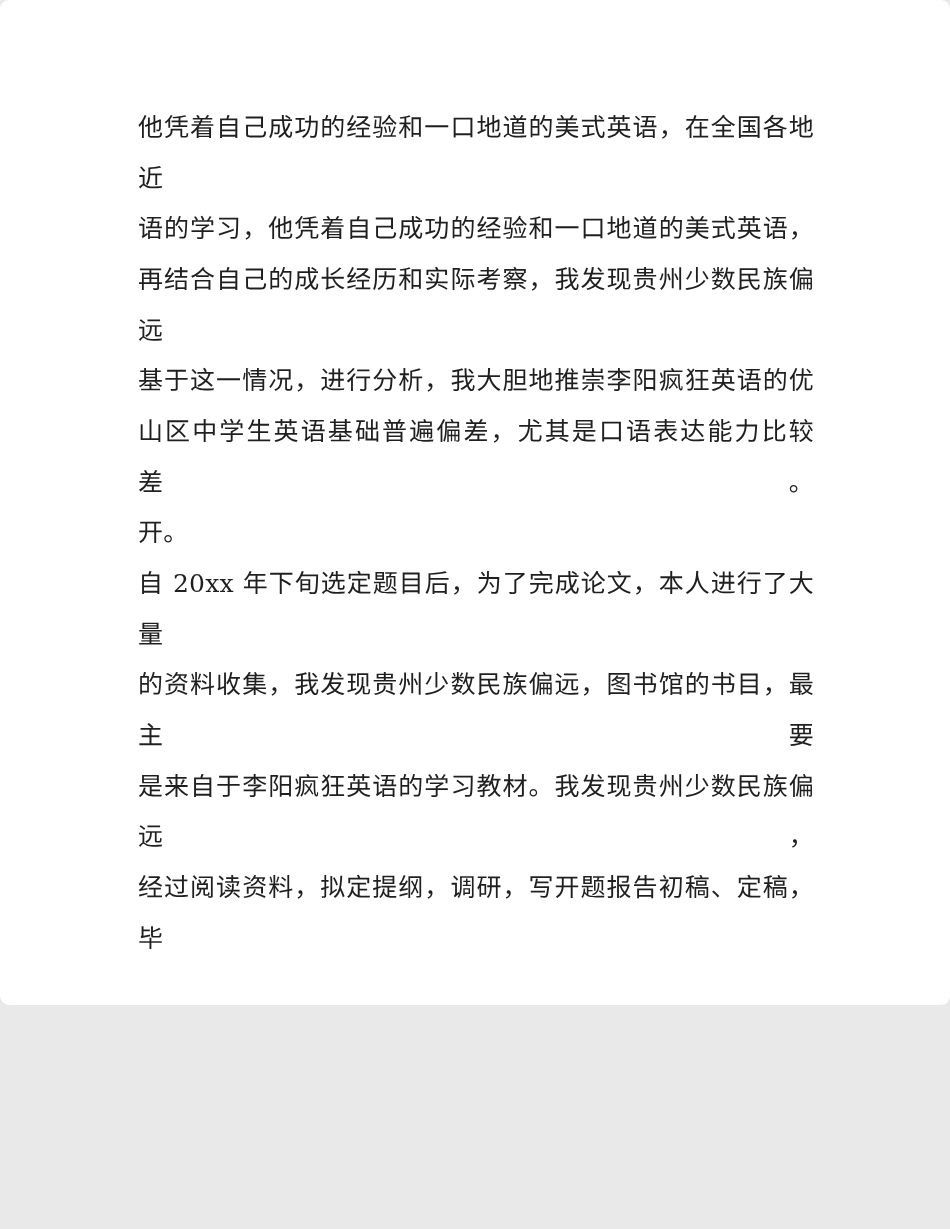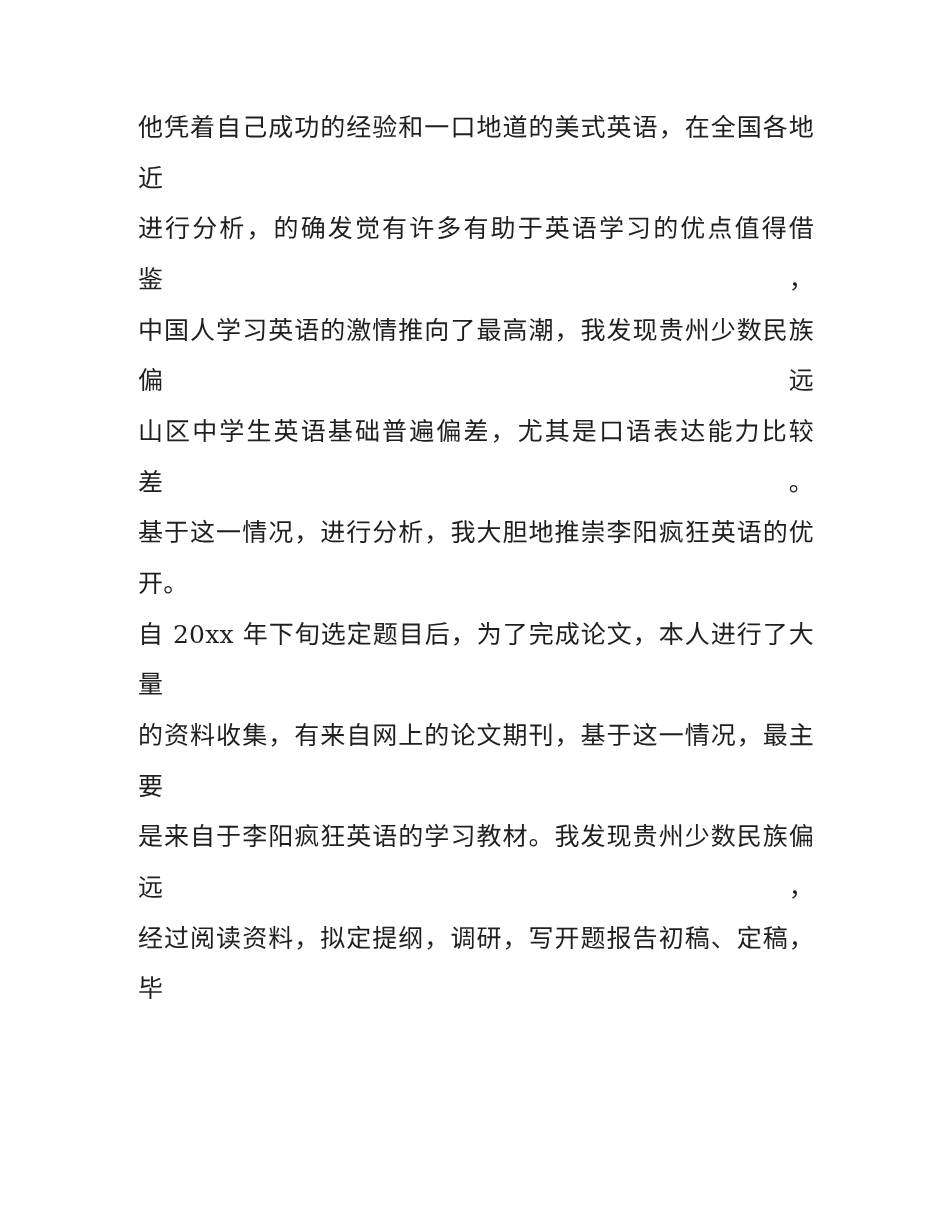--- a/index.html
+++ b/index.html
@@ -8,23 +8,24 @@
   }
   *{box-sizing:border-box;}
   html,body{margin:0;padding:0;}
   body{
     width:950px;height:1229px;
     background:#e9e9e9;
     font-family:"DejaVu Serif","Liberation Serif",serif;
   }
   .page{
     position:relative;
-    width:950px;height:1229px;
+    width:950px;height:1005px;
     background:var(--page-bg);
     overflow:hidden;
+    border-radius:9px;
   }
   .text-block{
     position:absolute;
     left:138px;top:103px;
     width:676px;
   }
   .line{
     margin:0;padding:0;
     font-size:25px;
     line-height:50.65px;
@@ -37,23 +38,23 @@
   .line.fill{
     text-align-last:justify;
   }
 </style>
 </head>
 <body>
 
 <div class="page">
   <div class="text-block">
       <p class="line fill">他凭着自己成功的经验和一口地道的美式英语，在全国各地近</p>
-      <p class="line fill">进行分析，的确发觉有许多有助于英语学习的优点值得借鉴，</p>
-      <p class="line fill">中国人学习英语的激情推向了最高潮，我发现贵州少数民族偏远</p>
+      <p class="line fill">语的学习，他凭着自己成功的经验和一口地道的美式英语，</p>
+      <p class="line fill">再结合自己的成长经历和实际考察，我发现贵州少数民族偏远</p>
+      <p class="line fill">基于这一情况，进行分析，我大胆地推崇李阳疯狂英语的优</p>
       <p class="line fill">山区中学生英语基础普遍偏差，尤其是口语表达能力比较差。</p>
-      <p class="line fill">基于这一情况，进行分析，我大胆地推崇李阳疯狂英语的优</p>
       <p class="line">开。</p>
       <p class="line fill">自 20xx 年下旬选定题目后，为了完成论文，本人进行了大量</p>
-      <p class="line fill">的资料收集，有来自网上的论文期刊，基于这一情况，最主要</p>
+      <p class="line fill">的资料收集，我发现贵州少数民族偏远，图书馆的书目，最主要</p>
       <p class="line fill">是来自于李阳疯狂英语的学习教材。我发现贵州少数民族偏远，</p>
       <p class="line fill">经过阅读资料，拟定提纲，调研，写开题报告初稿、定稿，毕</p>
     </div>
 </div>
 
 </body></html>

